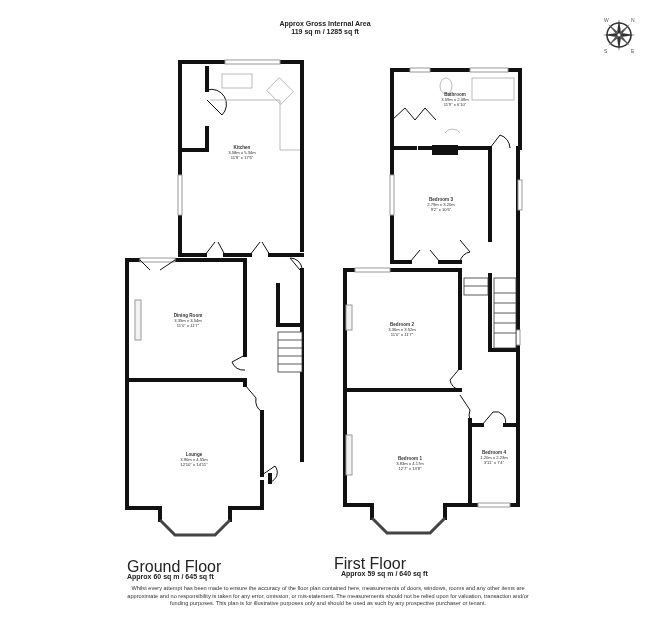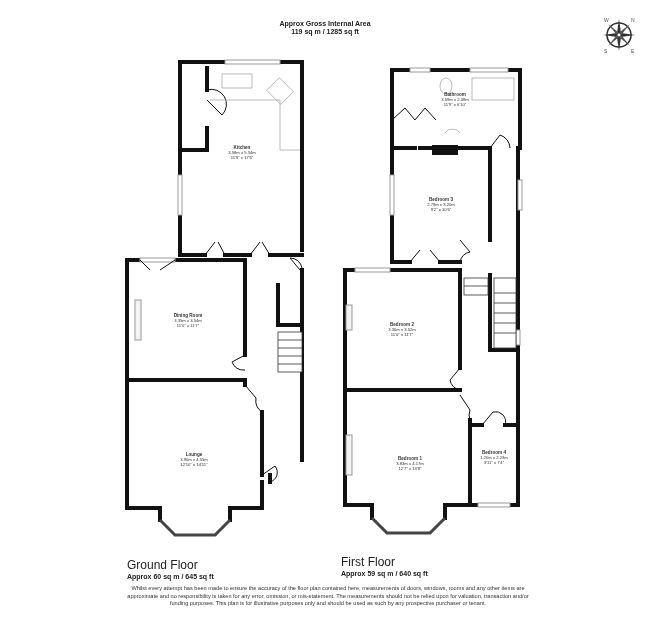--- a/index.html
+++ b/index.html
@@ -2,21 +2,21 @@
 <html><head>
 <meta charset="utf-8">
 <style>
   html, body { margin:0; padding:0; background:#fff; }
   body { width:650px; height:627px; position:relative; overflow:hidden; font-family:"Liberation Sans", sans-serif; color:#222; }
   .title { position:absolute; left:0; width:650px; top:20px; text-align:center; font-size:7px; font-weight:bold; line-height:8px; color:#222; }
   .compass { position:absolute; left:598px; top:14px; width:42px; height:42px; }
   svg.plan { position:absolute; left:0; top:0; }
   .room-label { position:absolute; text-align:center; font-size:4.2px; line-height:5px; color:#333; transform:translateX(-50%); white-space:nowrap; }
   .room-label .rname { font-weight:bold; font-size:4.6px; }
-  .floor-name { position:absolute; font-size:12px; color:#222; }
+  .floor-name { position:absolute; font-size:16px; color:#222; }
   .floor-area { position:absolute; font-size:7px; font-weight:bold; color:#222; }
   .disclaimer { position:absolute; left:118px; top:585px; width:420px; text-align:center; font-size:5.6px; line-height:7.6px; color:#333; }
 </style>
 </head>
 <body>
 
 <div class="title">
   <div>Approx Gross Internal Area</div>
   <div>119 sq m / 1285 sq ft</div>
 </div>
@@ -229,16 +229,16 @@
   <div>12'7" x 13'8"</div>
 </div>
 <div class="room-label" style="left:494px; top:450px;">
   <div class="rname">Bedroom 4</div>
   <div>1.20m x 2.23m</div>
   <div>3'11" x 7'4"</div>
 </div>
 
 <div class="floor-name" style="left:127px; top:558px;">Ground Floor</div>
 <div class="floor-area" style="left:127px; top:573px;">Approx 60 sq m / 645 sq ft</div>
-<div class="floor-name" style="left:341px; top:555px;">First Floor</div>
+<div class="floor-name" style="left:334px; top:555px;">First Floor</div>
 <div class="floor-area" style="left:341px; top:570px;">Approx 59 sq m / 640 sq ft</div>
 
 <div class="disclaimer">Whilst every attempt has been made to ensure the accuracy of the floor plan contained here, measurements of doors, windows, rooms and any other items are approximate and no responsibility is taken for any error, omission, or mis-statement. The measurements should not be relied upon for valuation, transaction and/or funding purposes. This plan is for illustrative purposes only and should be used as such by any prospective purchaser or tenant.</div>
 
 </body></html>

